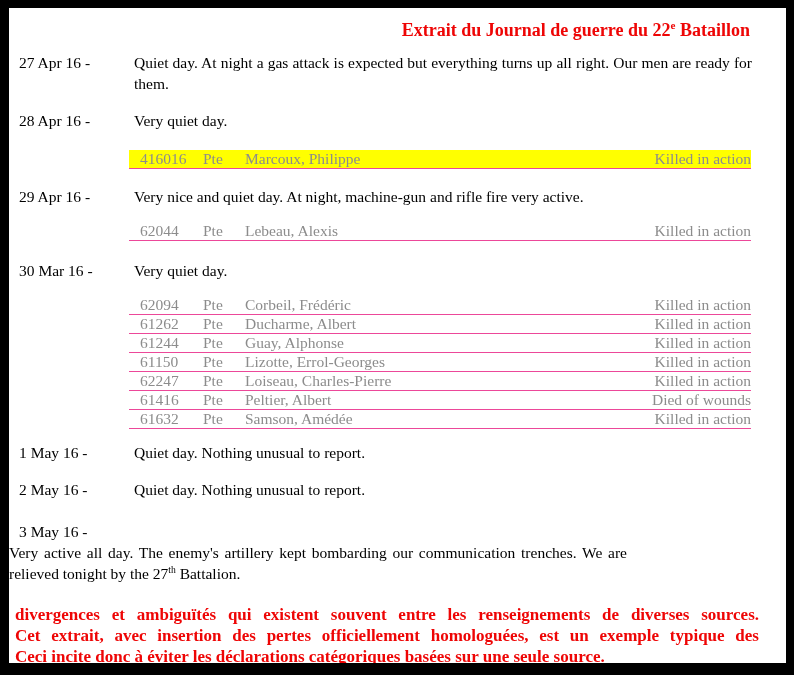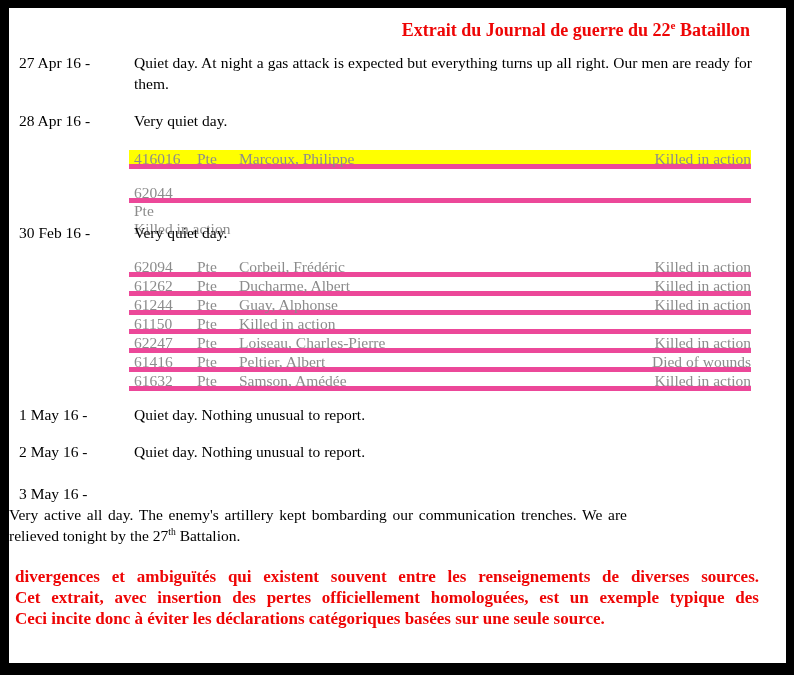--- a/index.html
+++ b/index.html
@@ -44,39 +44,39 @@
   
   .entry { display: flex; font-size: 15.5px; line-height: 21px; }
   .entry .date { margin-left: 10px; width: 115px; flex: none; white-space: nowrap; }
   .entry .ebody { width: 618px; flex: none; }
   .jline { text-align: justify; text-align-last: justify; }
 
   .mt-e27 { margin-top: 12px; }
   .mt-e28 { margin-top: 16px; }
   .mt-hl  { margin-top: 19px; }
   .mt-e29 { margin-top: 17px; }
-  .mt-r1  { margin-top: 15px; flex-direction: column; }
+  .mt-r1  { margin-top: 15px; }
   .mt-e30 { margin-top: 19px; }
   .mt-grp { margin-top: 15px; }
   .mt-e1  { margin-top: 13px; }
   .mt-e2  { margin-top: 16px; }
   .mt-e3  { margin-top: 21px; flex-direction: column; }
   .mt-ft  { margin-top: 20px; }
 
   
   .crow {
     box-sizing: border-box;
     margin-left: 120px;
     width: 622px;
-    padding-left: 5px;
+    padding-left: 11px;
     height: 19px;
     line-height: 18px;
     font-size: 15.5px;
     color: #8c8c8c;
-    border-bottom: 5px solid #ec4899;
+    border-bottom: 1px solid #ec4899;
     display: flex;
     align-items: baseline;
     white-space: nowrap;
   }
   .crow .num  { width: 63px; flex: none; }
   .crow .rank { width: 42px; flex: none; }
   .crow .cname { flex: 1 1 auto; overflow: hidden; }
   .crow .status { flex: none; text-align: right; }
   .crow.highlight { background: #ffff00; }
 
@@ -113,30 +113,34 @@
       <span class="ebody">Very quiet day.</span>
     </div>
 
     <div class="crow highlight mt-hl">
       <span class="num">416016</span>
       <span class="rank">Pte</span>
       <span class="cname">Marcoux, Philippe</span>
       <span class="status">Killed in action</span>
     </div>
 
+    <div class="entry mt-e29">
+      <span class="date">29 Apr 16 -</span>
+      <span class="ebody">Very nice and quiet day. At night, machine-gun and rifle fire very active.</span>
+    </div>
 
     <div class="crow mt-r1">
       <span class="num">62044</span>
       <span class="rank">Pte</span>
       <span class="cname">Lebeau, Alexis</span>
       <span class="status">Killed in action</span>
     </div>
 
     <div class="entry mt-e30">
-      <span class="date">30 Feb 16 -</span>
+      <span class="date">30 Mar 16 -</span>
       <span class="ebody">Very quiet day.</span>
     </div>
 
     <div class="mt-grp">
       <div class="crow">
         <span class="num">62094</span>
         <span class="rank">Pte</span>
         <span class="cname">Corbeil, Frédéric</span>
         <span class="status">Killed in action</span>
       </div>
@@ -148,20 +152,21 @@
       </div>
       <div class="crow">
         <span class="num">61244</span>
         <span class="rank">Pte</span>
         <span class="cname">Guay, Alphonse</span>
         <span class="status">Killed in action</span>
       </div>
       <div class="crow">
         <span class="num">61150</span>
         <span class="rank">Pte</span>
+        <span class="cname">Lizotte, Errol-Georges</span>
         <span class="status">Killed in action</span>
       </div>
       <div class="crow">
         <span class="num">62247</span>
         <span class="rank">Pte</span>
         <span class="cname">Loiseau, Charles-Pierre</span>
         <span class="status">Killed in action</span>
       </div>
       <div class="crow">
         <span class="num">61416</span>

